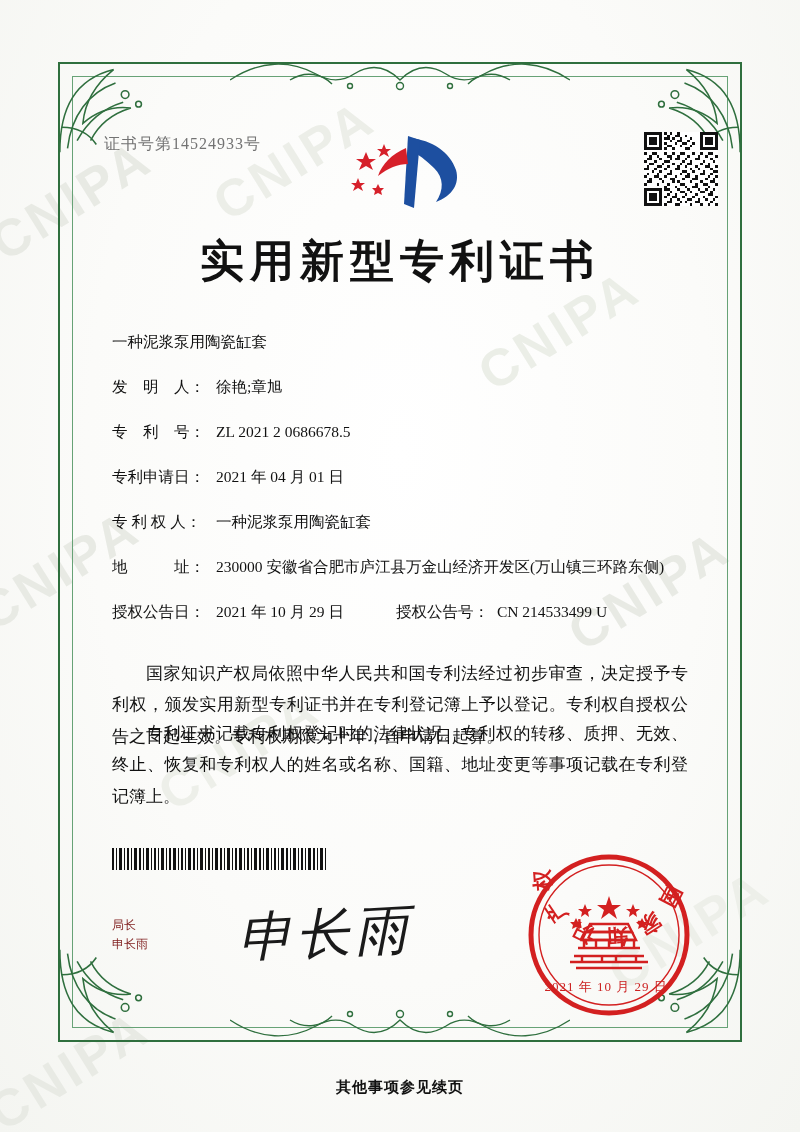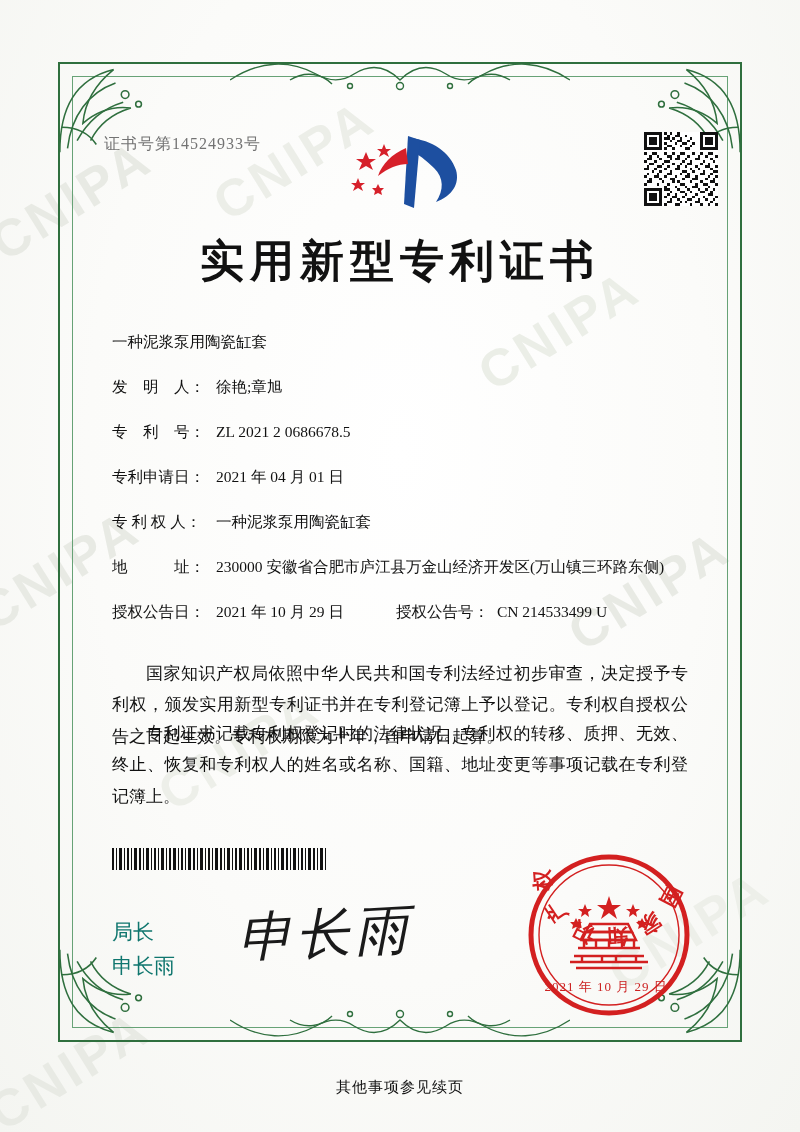--- a/index.html
+++ b/index.html
@@ -156,23 +156,23 @@
 
   .barcode {
     position: absolute;
     left: 112px; top: 848px;
     width: 214px; height: 22px;
   }
 
   .signature-block {
     position: absolute;
     left: 112px; top: 916px;
-    font-size: 21px;
+    font-size: 12px;
     line-height: 1.6;
-    color: #0f766e;
+    color: #7f1d1d;
   }
   .sign-script {
     position: absolute;
     left: 238px; top: 898px;
     font-size: 54px;
     color: #1a1a1a;
     font-family: "DejaVu Serif", serif;
     font-style: italic;
     letter-spacing: 4px;
     transform: rotate(-3deg);
@@ -200,20 +200,21 @@
     font-size: 14px;
     color: #111;
   }
   .footnote {
     position: absolute;
     left: 0; right: 0; top: 1078px;
     text-align: center;
     font-size: 15px;
     color: #111;
     letter-spacing: 1px;
+    font-weight: bold;
   }
 </style>
 </head>
 <body>
 
 <div class="page">
   <div class="paper-tint"></div>
 
   <div class="watermark wm1">CNIPA</div>
   <div class="watermark wm2">CNIPA</div>

